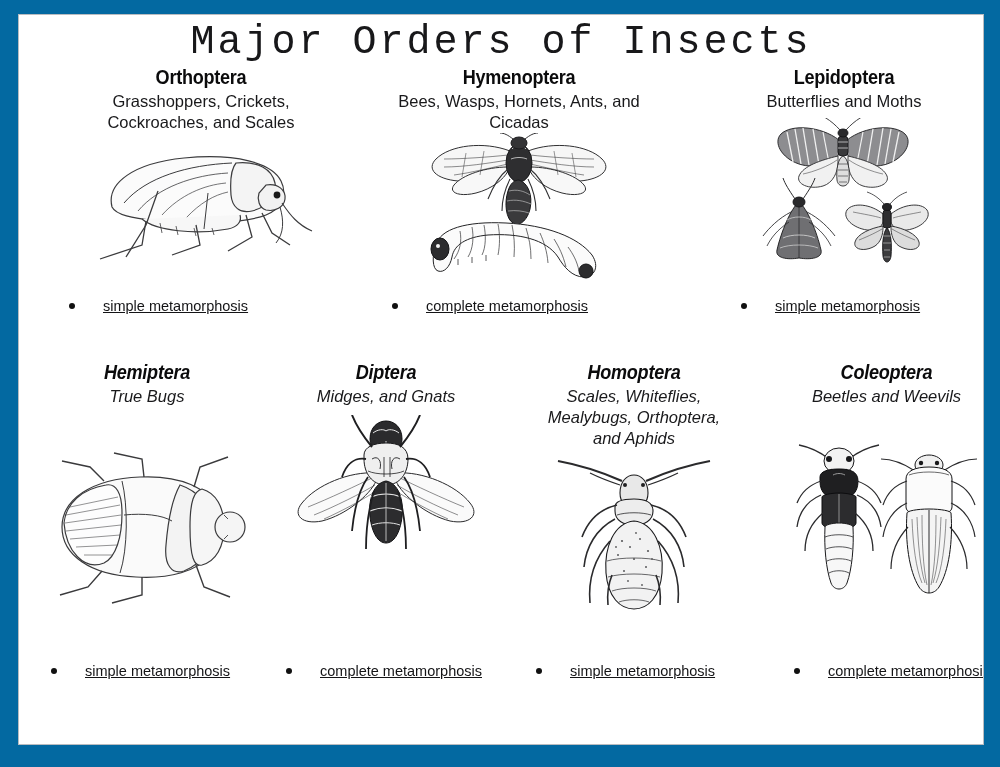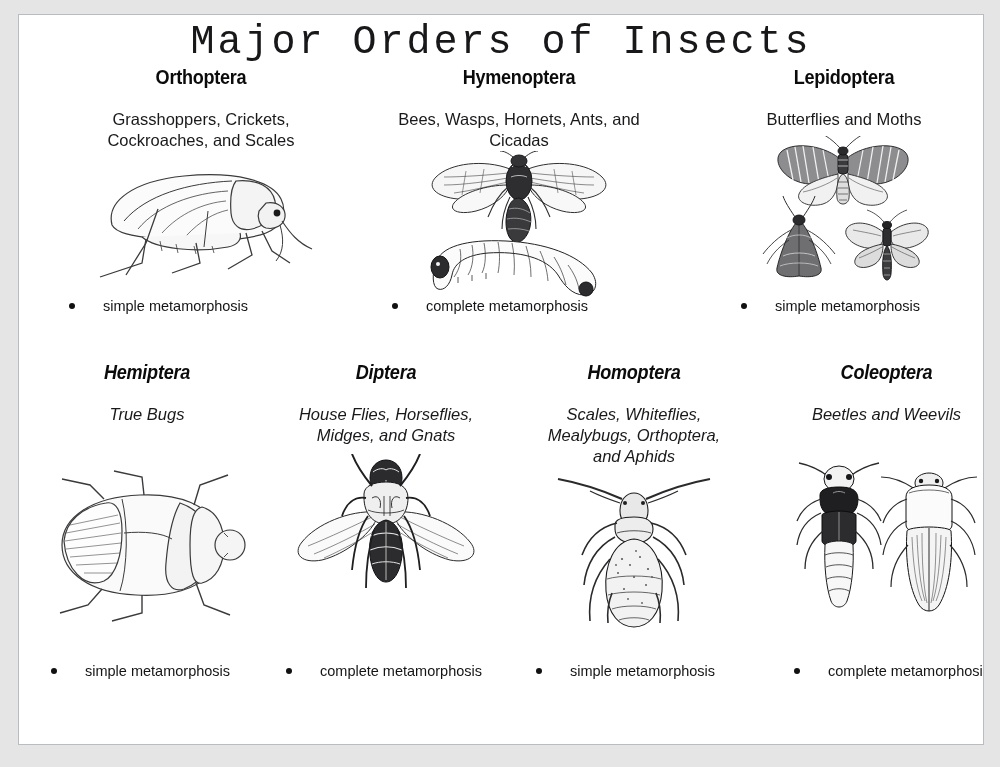--- a/index.html
+++ b/index.html
@@ -6,21 +6,21 @@
   html, body {
     width: 1000px; height: 767px;
     background: #3e4146;
     font-family: "Liberation Sans", sans-serif;
     overflow: hidden;
   }
   #frame {
     position: absolute;
     left: 0; top: 0;
     width: 1000px; height: 767px;
-    background: #e5e5e5;
+    background: #0369a1;
     padding: 14px 16px 22px 18px;
   }
   #page {
     position: relative;
     width: 100%; height: 100%;
     background: #ffffff;
     border: 1px solid #b9bcc0;
     overflow: hidden;
   }
 
@@ -51,39 +51,40 @@
     letter-spacing: -0.3px;
     transform: scaleX(0.86);
     color: #0b0b0c;
     line-height: 1.1;
     white-space: nowrap;
   }
   .order-desc {
     font-size: 16.5px;
     color: #19191b;
     line-height: 1.28;
-    margin-top: 21px;
+    margin-top: 3px;
     padding: 0 4px;
   }
 
   .art {
     position: relative;
     margin: 0 auto;
   }
   .art svg { display: block; margin: 0 auto; }
 
   
   .meta-row { position: absolute; left: 0; width: 100%; }
   .meta {
     position: absolute;
     display: flex;
     align-items: center;
     font-size: 14.5px;
     color: #141416;
     white-space: nowrap;
+    text-decoration: underline;
   }
   .bullet {
     display: inline-block;
     width: 6px; height: 6px;
     border-radius: 50%;
     background: #111;
     margin-right: 28px;
     flex: 0 0 auto;
   }
 </style>
@@ -351,21 +352,20 @@
             <path d="M70 126 L56 142 L28 150" stroke-width="1.4"></path>
             <path d="M110 132 L110 150 L80 158" stroke-width="1.4"></path>
             <path d="M164 120 L172 142 L198 152" stroke-width="1.4"></path>
           </svg>
         </div>
       </div>
 
       <div class="cell" style="left:252px; top:0; width:230px;">
         <div class="order-name">Diptera</div>
         <div class="order-desc">
-          <div>House Flies, Horseflies,</div>
           <div>Midges, and Gnats</div>
         </div>
         <div class="art" style="margin-top:8px;">
           <svg width="200" height="162" viewBox="0 0 200 162" fill="none" stroke="#1f1f21" stroke-width="1">
             <g transform="translate(100,0)">
 
               <path d="M-10 58 C-36 56 -70 70 -84 88 C-94 100 -84 110 -64 106 C-40 100 -16 80 -10 66 Z" fill="#fafafa" stroke="#2a2a2c"></path>
               <path d="M10 58 C36 56 70 70 84 88 C94 100 84 110 64 106 C40 100 16 80 10 66 Z" fill="#fafafa" stroke="#2a2a2c"></path>
               <path d="M-78 92 C-58 84 -28 70 -12 62" stroke-width="0.5"></path>
               <path d="M-72 100 C-52 92 -24 78 -11 70" stroke-width="0.5"></path>

